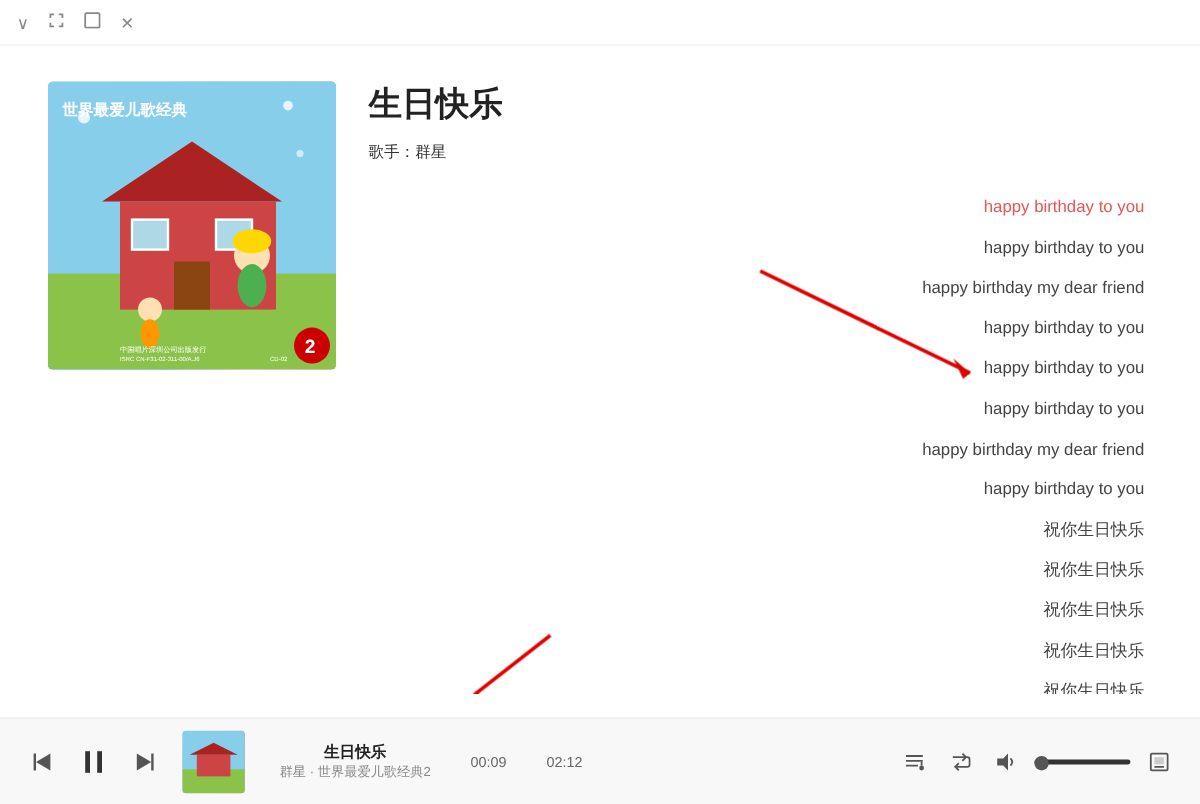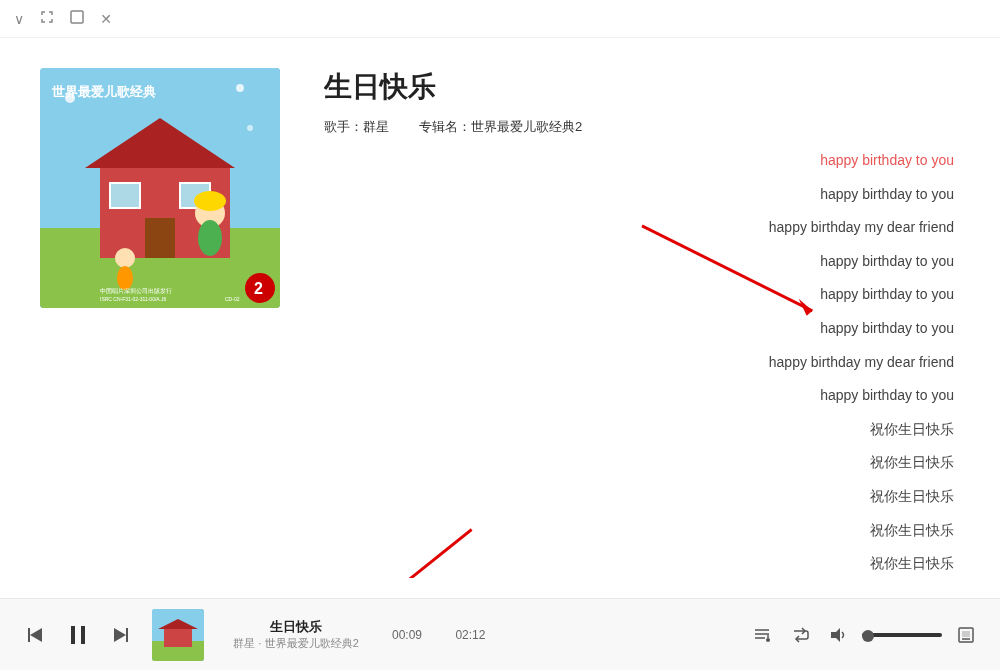--- a/index.html
+++ b/index.html
@@ -28,21 +28,21 @@
       font-size: 14px;
       user-select: none;
     }
 
     
     .main-content {
       flex: 1;
       display: flex;
       flex-direction: row;
       padding: 30px 40px 20px 40px;
-      gap: 44px;
+      gap: 27px;
       overflow: hidden;
     }
 
     
     .album-section {
       flex-shrink: 0;
       width: 240px;
     }
     .album-art {
       width: 240px;
@@ -72,21 +72,21 @@
       font-weight: 600;
       color: #222;
       margin-bottom: 12px;
     }
 
     .song-meta {
       display: flex;
       gap: 30px;
       font-size: 13px;
       color: #555;
-      margin-bottom: 8px;
+      margin-bottom: 20px;
     }
     .song-meta span { color: #333; }
 
     
     .lyrics-container {
       flex: 1;
       overflow-y: auto;
       overflow-x: hidden;
       padding-right: 6px;
       position: relative;
@@ -282,23 +282,20 @@
     </div>
   </div>
 
   <div class="info-section" style="position:relative;">
     <div class="song-title">生日快乐</div>
 
     <div class="song-meta">
       <div>
         <span>歌手：</span><span>群星</span>
       </div>
-      <div>
-        <span>专辑名：</span><span>世界最爱儿歌经典2</span>
-      </div>
     </div>
 
     <div class="lyrics-container" id="lyrics-list">
     <div class="lyric-line active">happy birthday to you</div>
         <div class="lyric-line">happy birthday to you</div>
         <div class="lyric-line">happy birthday my dear friend</div>
         <div class="lyric-line">happy birthday to you</div>
         <div class="lyric-line">happy birthday to you</div>
         <div class="lyric-line">happy birthday to you</div>
         <div class="lyric-line">happy birthday my dear friend</div>

